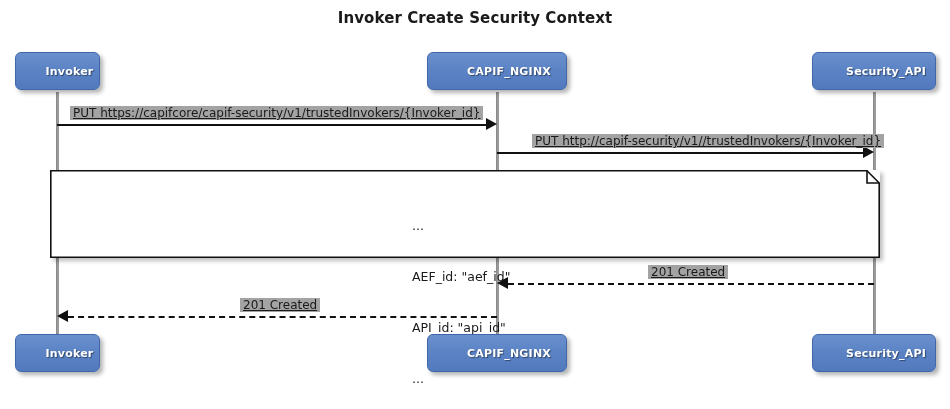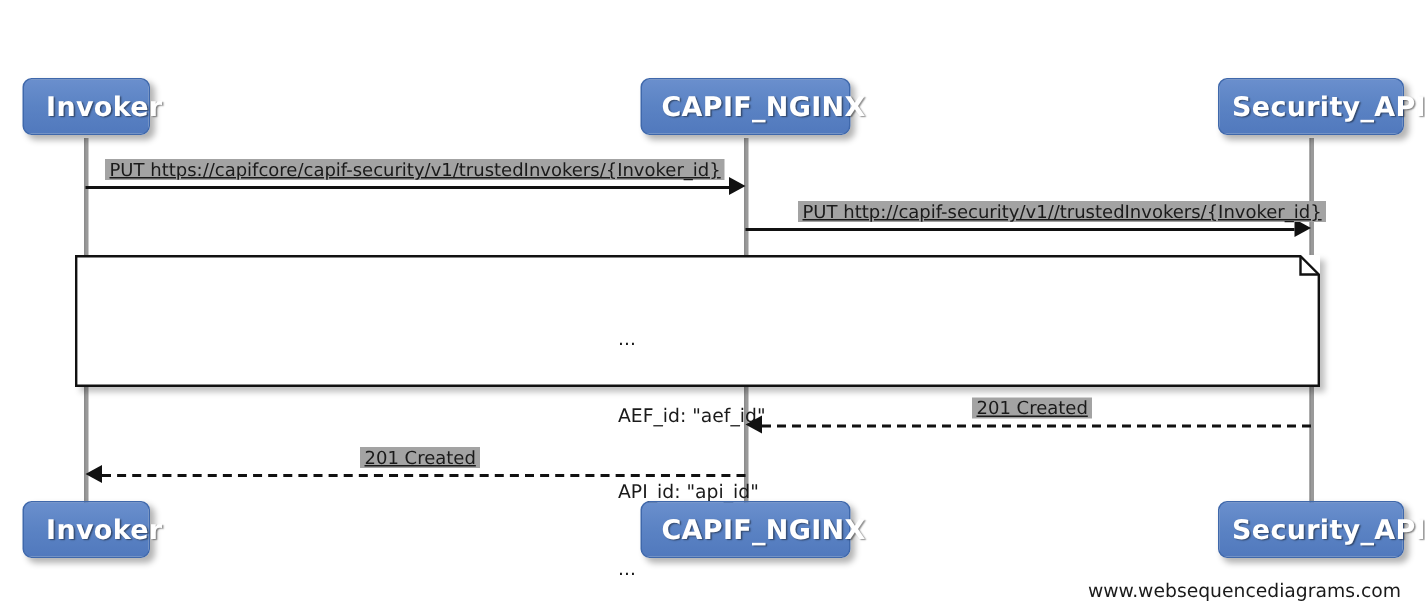--- a/index.html
+++ b/index.html
@@ -41,21 +41,21 @@
     background: linear-gradient(to bottom, #6a8fcd 0%, #5b83c4 48%, #5179bd 100%);
     border: 1px solid #3f68ab;
     box-shadow: 3px 3px 4px rgba(0,0,0,0.30);
     display: flex;
     align-items: center;
     justify-content: center;
     box-sizing: border-box;
   }
   .participant .plabel {
     color: #ffffff;
-    font-size: 18px;
+    font-size: 11px;
     font-weight: bold;
     text-shadow: 1px 1px 1px rgba(0,0,0,0.45);
     white-space: nowrap;
     letter-spacing: 0.2px;
     margin-left: 24px;
   }
 
   
   .lifeline {
     position: absolute;
@@ -129,20 +129,21 @@
     font-size: 12.5px;
     color: #1a1a1a;
     white-space: nowrap;
   }
 </style>
 </head>
 <body>
 
 <div id="canvas">
 
+  <div class="diagram-title">Invoker Create Security Context</div>
 
   <div class="lifeline" style="left:56px; top:92px; height:243px;"></div>
   <div class="lifeline" style="left:496px; top:92px; height:243px;"></div>
   <div class="lifeline" style="left:873px; top:92px; height:243px;"></div>
 
   <div class="participant" style="left:15px; top:52px; width:85px;">
     <span class="plabel">Invoker</span>
   </div>
 
   <div class="participant" style="left:427px; top:52px; width:140px;">
@@ -187,15 +188,14 @@
   </div>
 
   <div class="participant" style="left:427px; top:334px; width:140px;">
     <span class="plabel">CAPIF_NGINX</span>
   </div>
 
   <div class="participant" style="left:812px; top:334px; width:124px;">
     <span class="plabel">Security_API</span>
   </div>
 
-  <div class="footer-credit">www.websequencediagrams.com</div>
 
 </div>
 
 </body></html>

